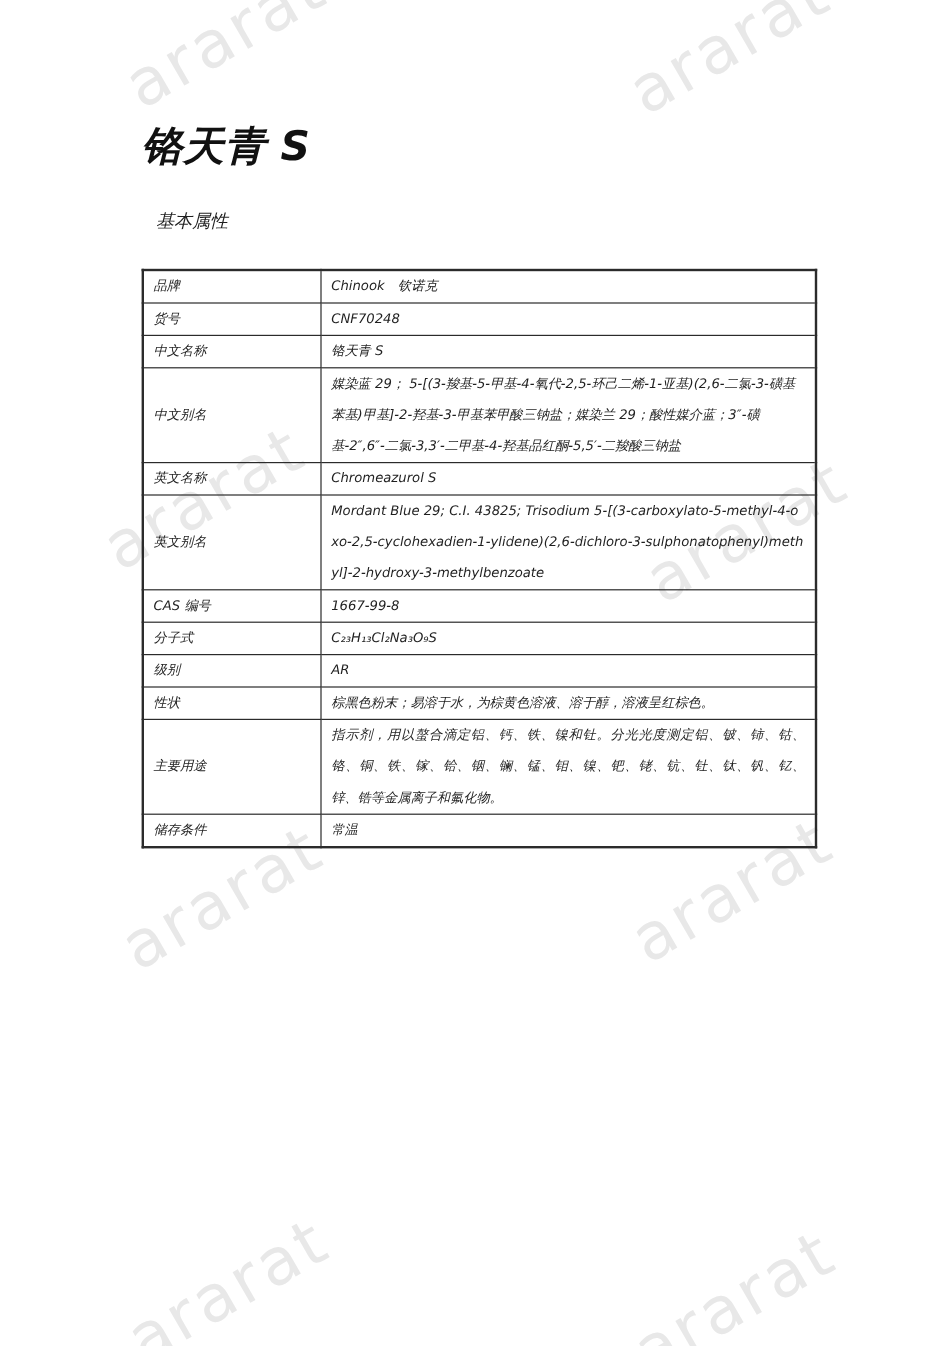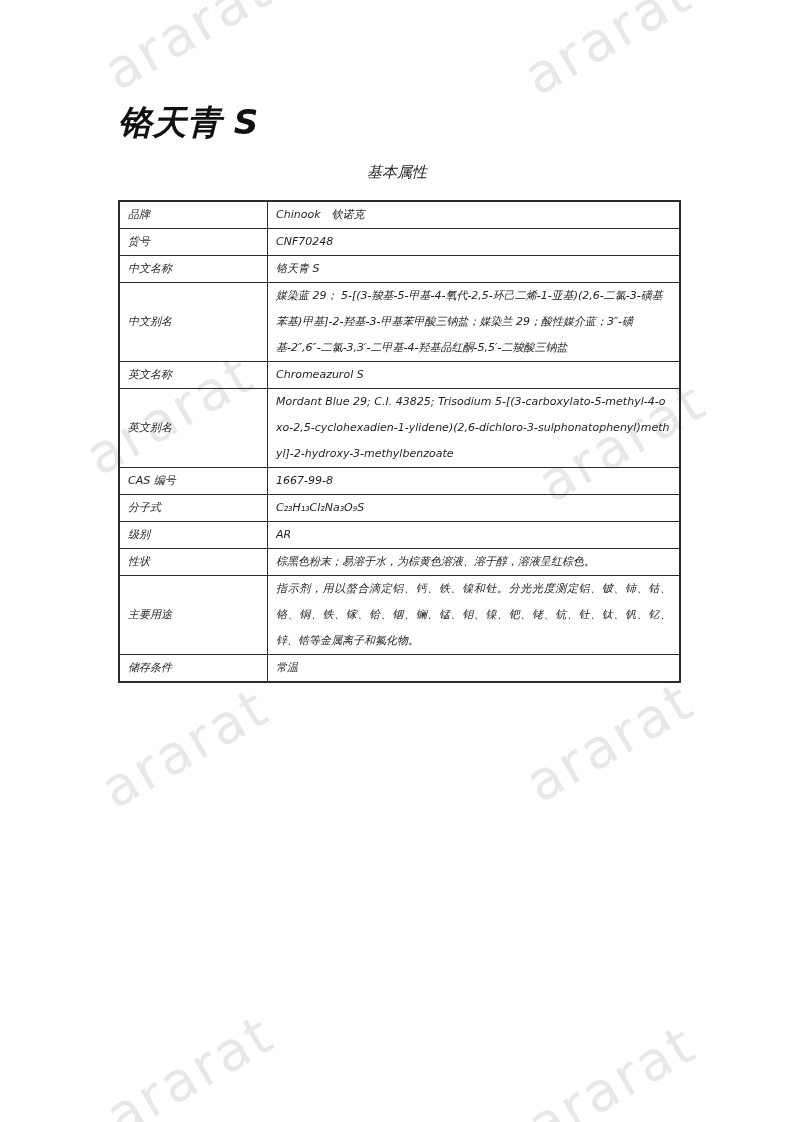--- a/index.html
+++ b/index.html
@@ -50,27 +50,26 @@
   .doc-title {
     margin: 0;
     padding-top: 100px;
     font-size: 34px;
     line-height: 1.35;
     font-weight: 600;
     color: #111111;
     letter-spacing: 0.5px;
   }
   .section-heading {
-    margin: 0;
+    margin: 12px;
     padding-top: 17px;
     padding-bottom: 18px;
     font-size: 15px;
     font-weight: 400;
     color: #1f1f1f;
-    text-align: center;
   }
   
   table.props {
     border-collapse: collapse;
     width: 558px;
     table-layout: fixed;
     border: 2px solid #2b2b2b;
     font-size: 11px;
     padding-left: 24px;
   }

